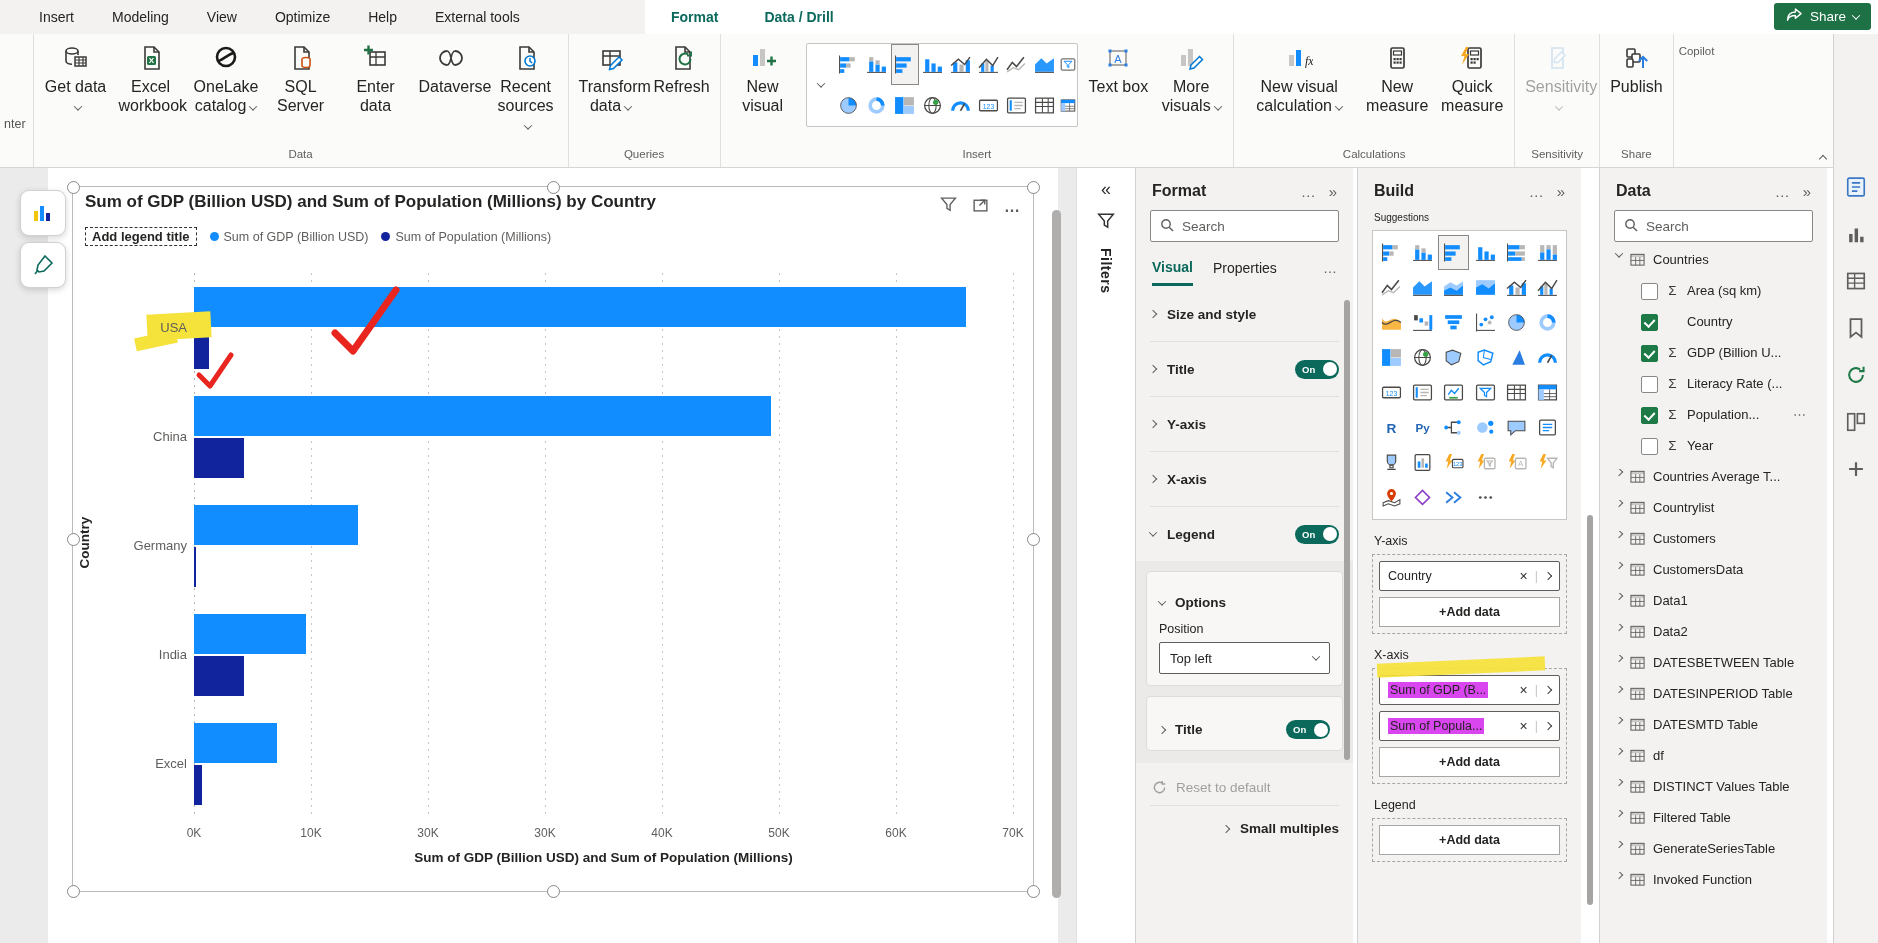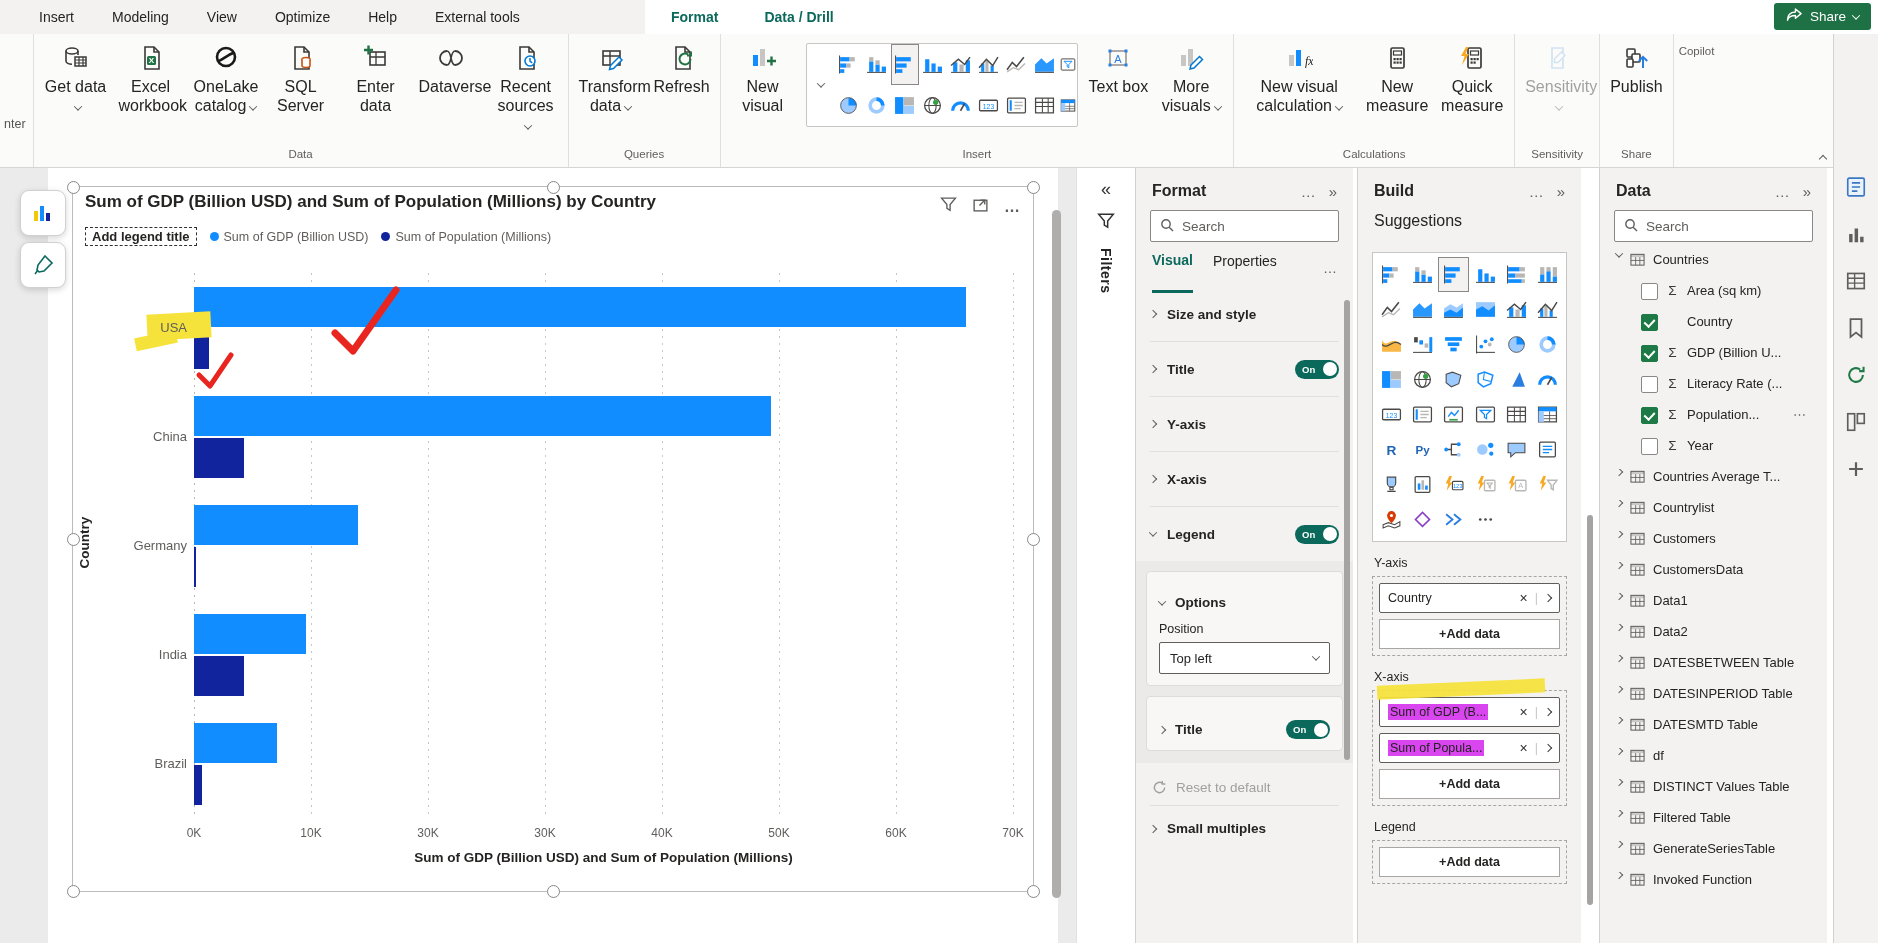--- a/index.html
+++ b/index.html
@@ -62,38 +62,38 @@
   
   .panel{position:absolute;top:168px;bottom:0;background:#f3f2f1;border-left:1px solid #d1d1d1;overflow:hidden;}
   #format-panel{left:1135px;width:217px;}
   #build-panel{left:1357px;width:223px;}
   #data-panel{left:1599px;width:227px;}
   .pinner{padding:6px 14px 0;}
   .phead{display:flex;align-items:center;justify-content:space-between;font-size:16px;font-weight:700;padding:8px 2px 10px;}
   .picons{color:#605e5c;display:flex;gap:13px;font-size:15px;align-items:center;font-weight:400;}
   .search{height:30px;background:#fff;border:1px solid #8a8886;border-radius:2px;display:flex;align-items:center;gap:8px;padding:0 9px;color:#605e5c;font-size:13.5px;}
   .ftabs{display:flex;gap:20px;align-items:center;padding:15px 2px 0;font-size:14px;height:30px;}
-  .ftab{padding-bottom:22px;}
+  .ftab{padding-bottom:8px;}
   .ftab.active{font-weight:700;border-bottom:3px solid #0B695C;color:#0B695C;}
   .ftab-dots{color:#605e5c;margin-left:auto;padding-bottom:8px;}
   .fsection{display:flex;align-items:center;gap:11px;height:54px;border-top:1px solid #e1dfdd;font-size:13.5px;font-weight:700;}
   .fsection:first-of-type{border-top:none;}
   .toggle{margin-left:auto;width:44px;height:19px;border-radius:10px;background:#0B695C;position:relative;display:flex;align-items:center;}
   .toggle .tlab{color:#fff;font-size:9.5px;font-weight:700;margin-left:7px;}
   .toggle .knob{position:absolute;right:2.5px;top:2.5px;width:14px;height:14px;border-radius:50%;background:#fff;}
   .legend-expand{background:#eceae9;margin:0 -14px;padding:10px 10px 12px;display:flex;flex-direction:column;gap:10px;}
   .card{background:#f8f7f6;border:1px solid #dedcda;border-radius:4px;padding:11px 12px;font-size:13.5px;font-weight:700;}
   .card .row{display:flex;align-items:center;gap:10px;margin-top:12px;}
   .card .sub{font-weight:400;font-size:12.5px;margin-top:12px;}
   .dropdown{height:30px;background:#fff;border:1px solid #605e5c;border-radius:2px;display:flex;align-items:center;justify-content:space-between;padding:0 10px;font-size:13px;margin-top:6px;font-weight:400;}
   .reset{display:flex;gap:9px;align-items:center;color:#a19f9d;font-size:13.5px;padding:17px 2px 10px;}
-  .clipped-row{border-top:1px solid #e1dfdd;padding-top:15px;font-weight:700;font-size:13.5px;display:flex;gap:11px;align-items:center;color:#252423;}
+  .clipped-row{border-top:1px solid #e1dfdd;padding-top:15px;font-weight:700;font-size:13.5px;display:flex;gap:11px;align-items:center;color:#252423;justify-content:flex-end;}
   .panel-sb{position:absolute;width:6px;border-radius:3px;background:#a6a4a2;}
   
-  .sugg-label{font-size:16px;padding:2px 2px 22px;}
+  .sugg-label{font-size:10px;padding:2px 2px 7px;}
   .sgrid{background:#fff;border:1px solid #c8c6c4;display:grid;grid-template-columns:repeat(6,1fr);padding:4px 3px;}
   .scell{height:33px;display:flex;align-items:center;justify-content:center;border:1px solid transparent;}
   .scell.selected{border-color:#8a8886;background:#f3f2f1;}
   .well-label{font-size:12.5px;padding:14px 2px 6px;}
   .well{border:1px dashed #a8a6a4;padding:6px;display:flex;flex-direction:column;gap:6px;position:relative;background:transparent;}
   .pill{height:28px;background:#fff;border:1px solid #605e5c;border-radius:2px;display:flex;align-items:center;padding:0 8px;font-size:12.5px;gap:7px;}
   .pill .x{margin-left:auto;font-size:14px;color:#323130;}
   .pill .sep{color:#c8c6c4;}
   .adddata{height:28px;background:#fff;border:1px solid #a8a6a4;display:flex;align-items:center;justify-content:center;font-size:12.5px;font-weight:700;color:#252423;}
   .hl-text{background:#d946ef;padding:1px 2px;}
@@ -577,21 +577,21 @@
         <div class="bar" style="left: 121px; top: 141.6px; width: 15.21px; background: rgb(18, 35, 158);"></div>
         <div class="catlab" style="top: 241.8px;">China</div>
         <div class="bar" style="left: 121px; top: 208.8px; width: 576.81px; background: rgb(17, 141, 255);"></div>
         <div class="bar" style="left: 121px; top: 250.8px; width: 50.31px; background: rgb(18, 35, 158);"></div>
         <div class="catlab" style="top: 351px;">Germany</div>
         <div class="bar" style="left: 121px; top: 318px; width: 163.8px; background: rgb(17, 141, 255);"></div>
         <div class="bar" style="left: 121px; top: 360px; width: 2px; background: rgb(18, 35, 158);"></div>
         <div class="catlab" style="top: 460.2px;">India</div>
         <div class="bar" style="left: 121px; top: 427.2px; width: 112.32px; background: rgb(17, 141, 255);"></div>
         <div class="bar" style="left: 121px; top: 469.2px; width: 50.31px; background: rgb(18, 35, 158);"></div>
-        <div class="catlab" style="top: 569.4px;">Brazil</div>
+        <div class="catlab" style="top: 569.4px;">Excel</div>
         <div class="bar" style="left: 121px; top: 536.4px; width: 83.07px; background: rgb(17, 141, 255);"></div>
         <div class="bar" style="left: 121px; top: 578.4px; width: 8.19px; background: rgb(18, 35, 158);"></div>
         <div class="handle" style="left: -6px; top: -6px;"></div>
         <div class="handle" style="left: 474px; top: -6px;"></div>
         <div class="handle" style="left: 954px; top: -6px;"></div>
         <div class="handle" style="left: -6px; top: 346px;"></div>
         <div class="handle" style="left: 954px; top: 346px;"></div>
         <div class="handle" style="left: -6px; top: 698px;"></div>
         <div class="handle" style="left: 474px; top: 698px;"></div>
         <div class="handle" style="left: 954px; top: 698px;"></div>

